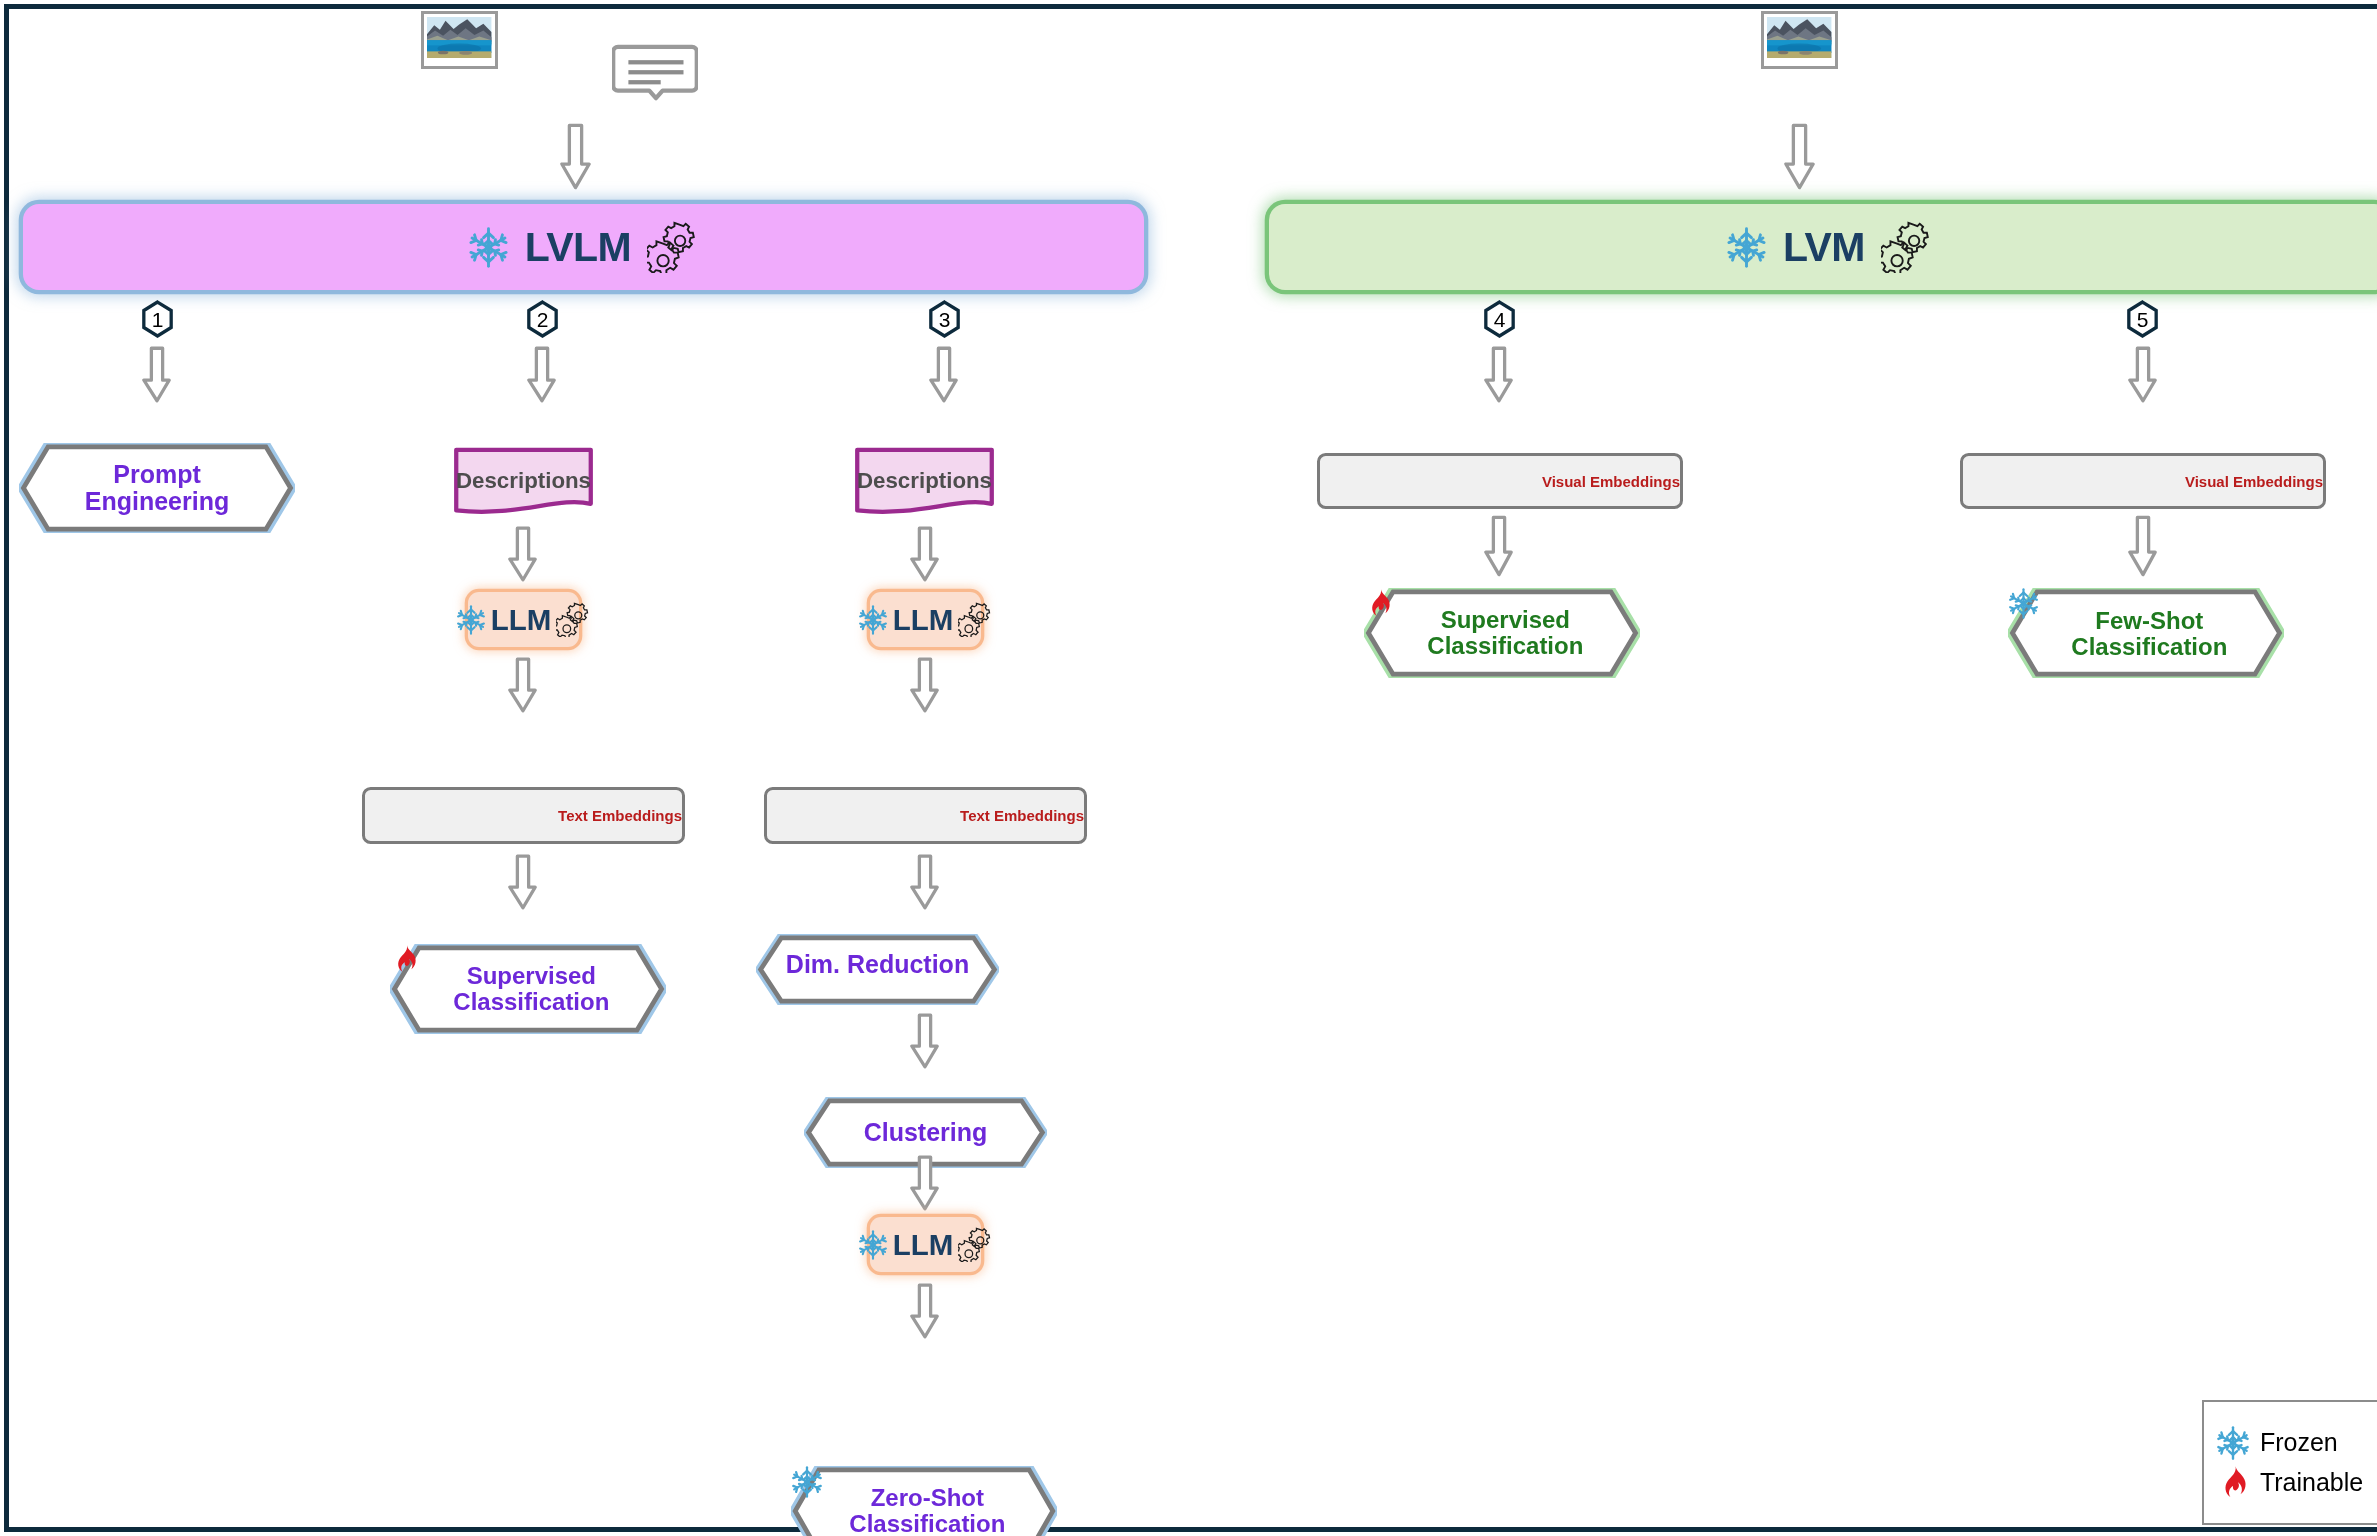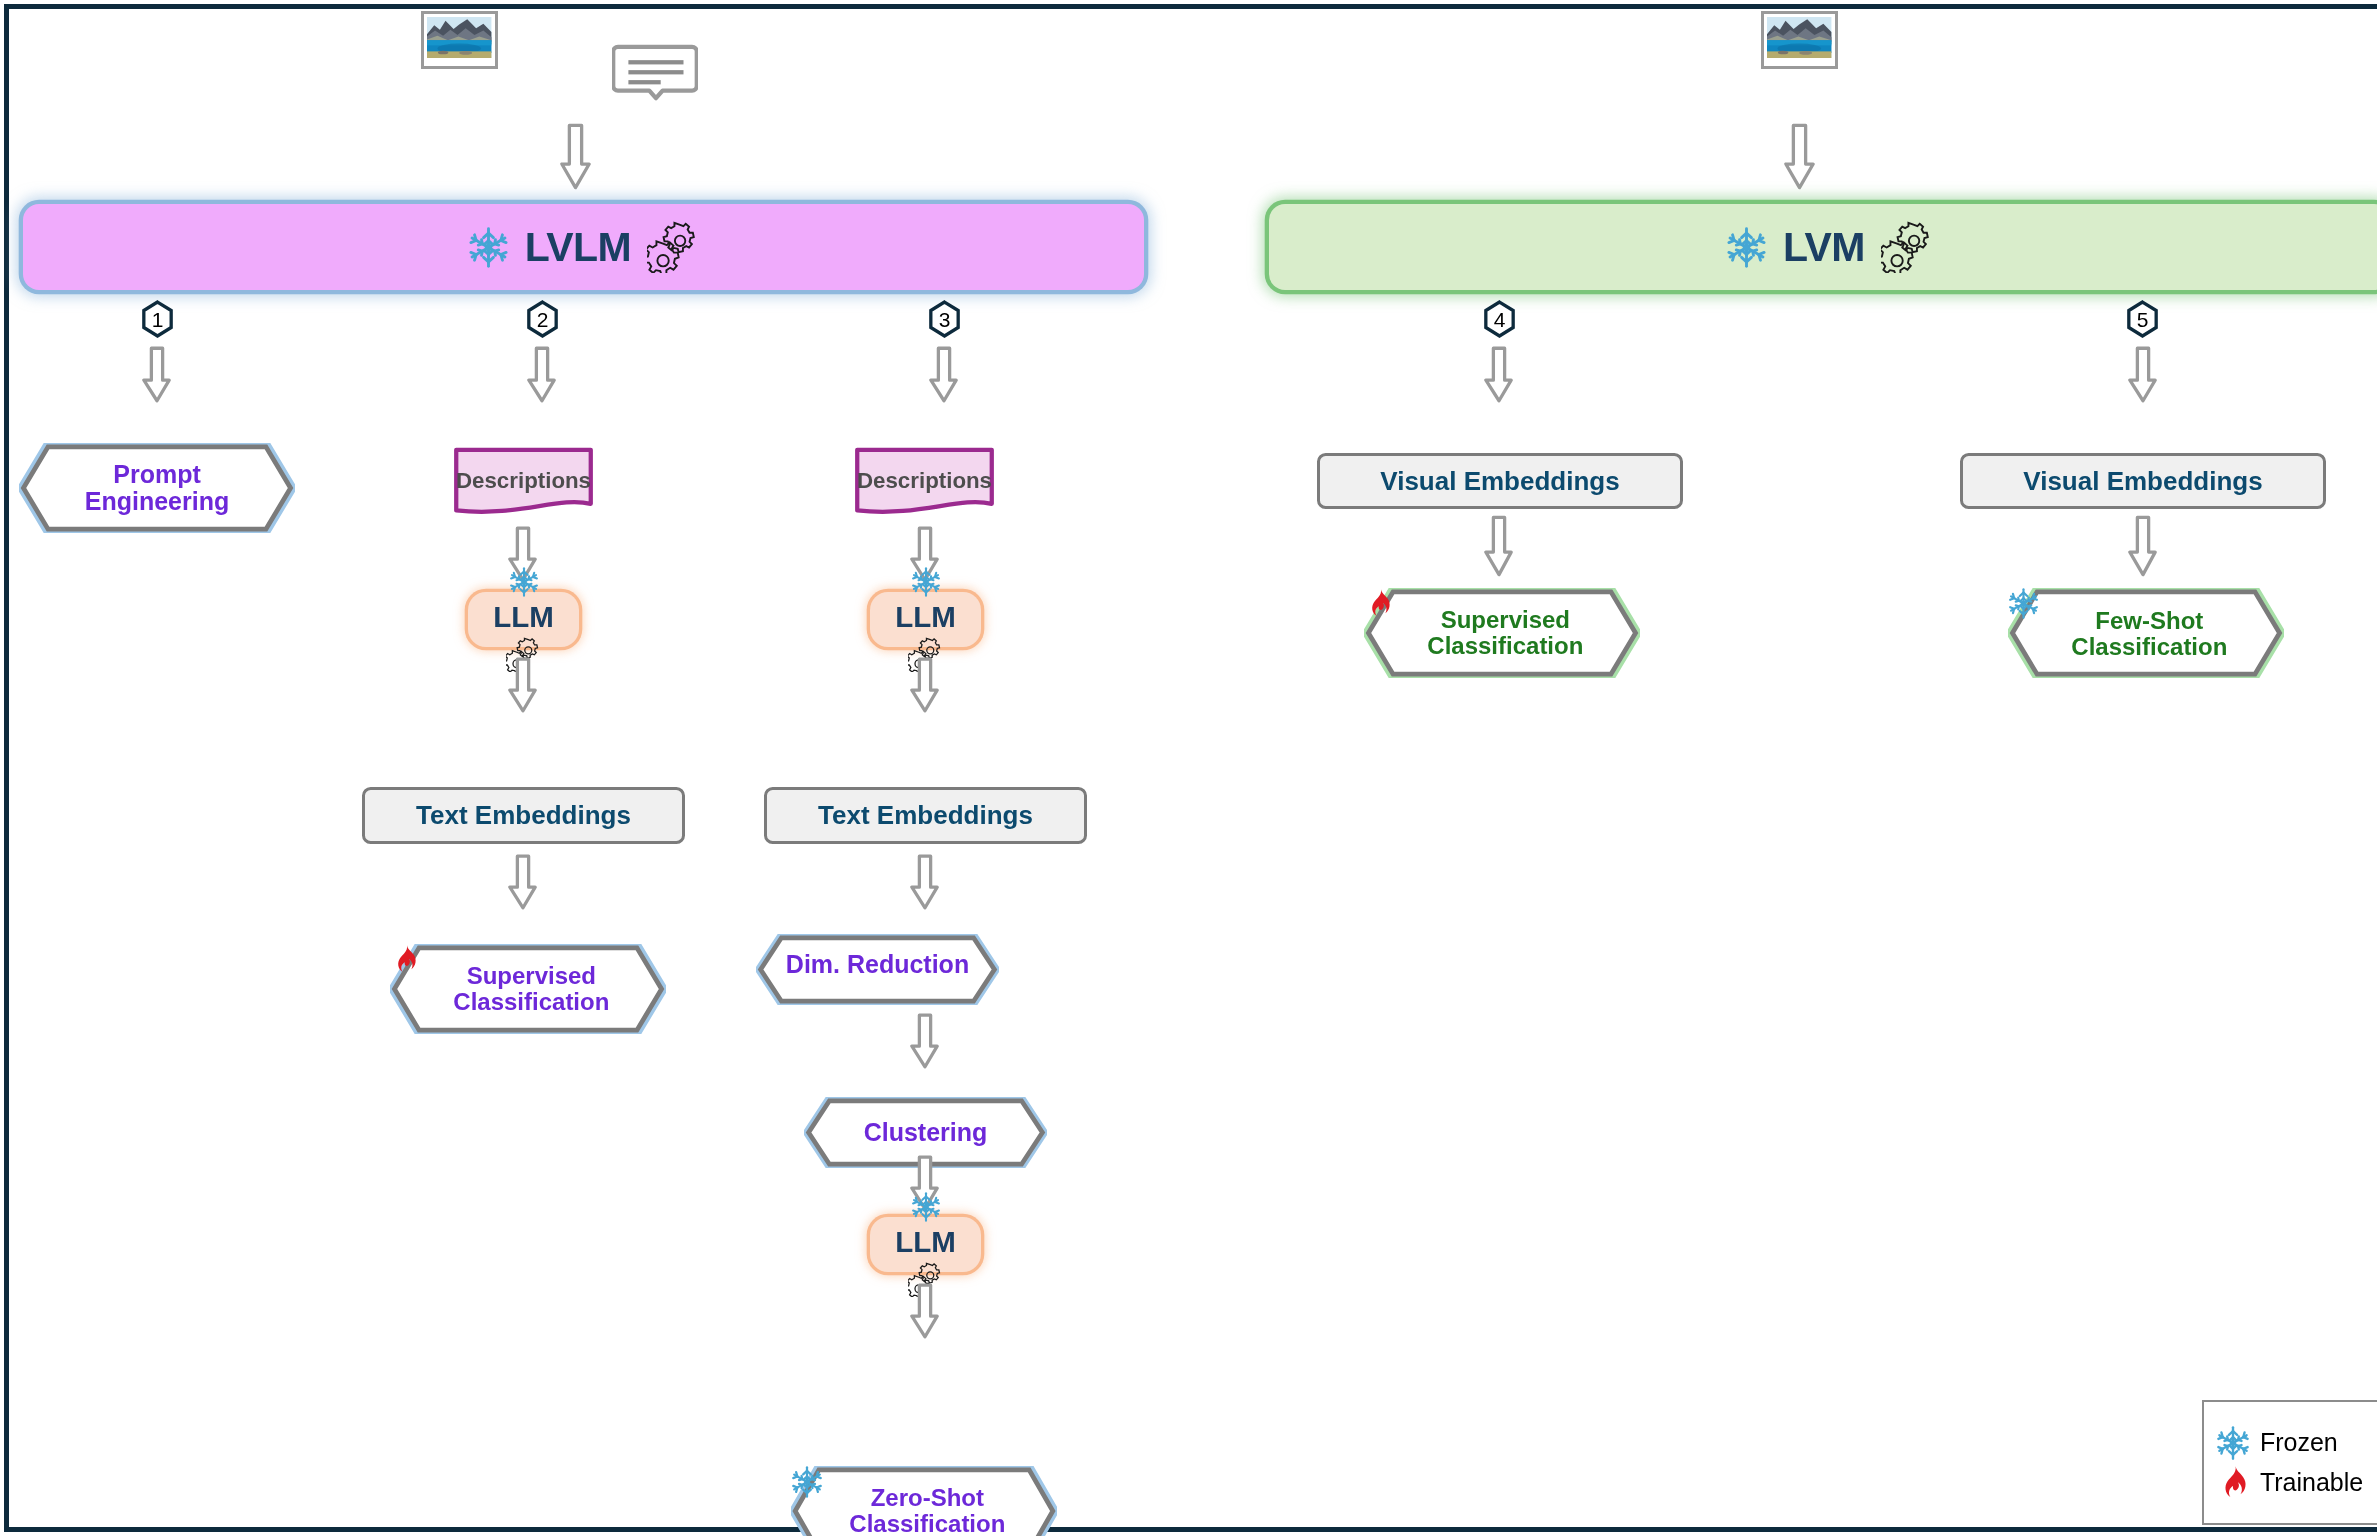--- a/index.html
+++ b/index.html
@@ -46,39 +46,38 @@
     font-weight: bold;
     color: #1b3f63;
     font-size: 41px;
     letter-spacing: -0.5px;
     line-height: 1;
   }
 
   
   .llm-pill {
     background: #fbdfd0;
-    border-radius: 18px;
+    border-radius: 11px;
     box-shadow: 0 0 0 3.3px #f9b98e, 0 0 9.5px 4.8px rgba(249,185,142,0.55);
     display: flex; align-items: center; justify-content: center;
     gap: 4.8px;
-    flex-direction: column;
   }
   .llm-label {
     font-weight: bold; color: #1b3f63; font-size: 29.5px; line-height: 1;
   }
 
   
   .grey-box {
     background: #f0f0f0;
     border: 3.3px solid #7b7b7b;
     border-radius: 8.6px;
-    display: flex; align-items: center; justify-content: center;
-    color: #0c4a6e;
+    display: flex; align-items: center; justify-content: flex-end;
+    color: #b91c1c;
     font-weight: bold;
-    font-size: 26px;
+    font-size: 15px;
     white-space: nowrap;
   }
 
   
   .doc-shape { position: absolute; }
   .doc-shape svg { position: absolute; left: 0; top: 0; }
   .doc-label {
     position: absolute; left: 0; top: 0; width: 100%;
     text-align: center;
     color: #4d4d4d; font-weight: bold; font-size: 22.3px;

